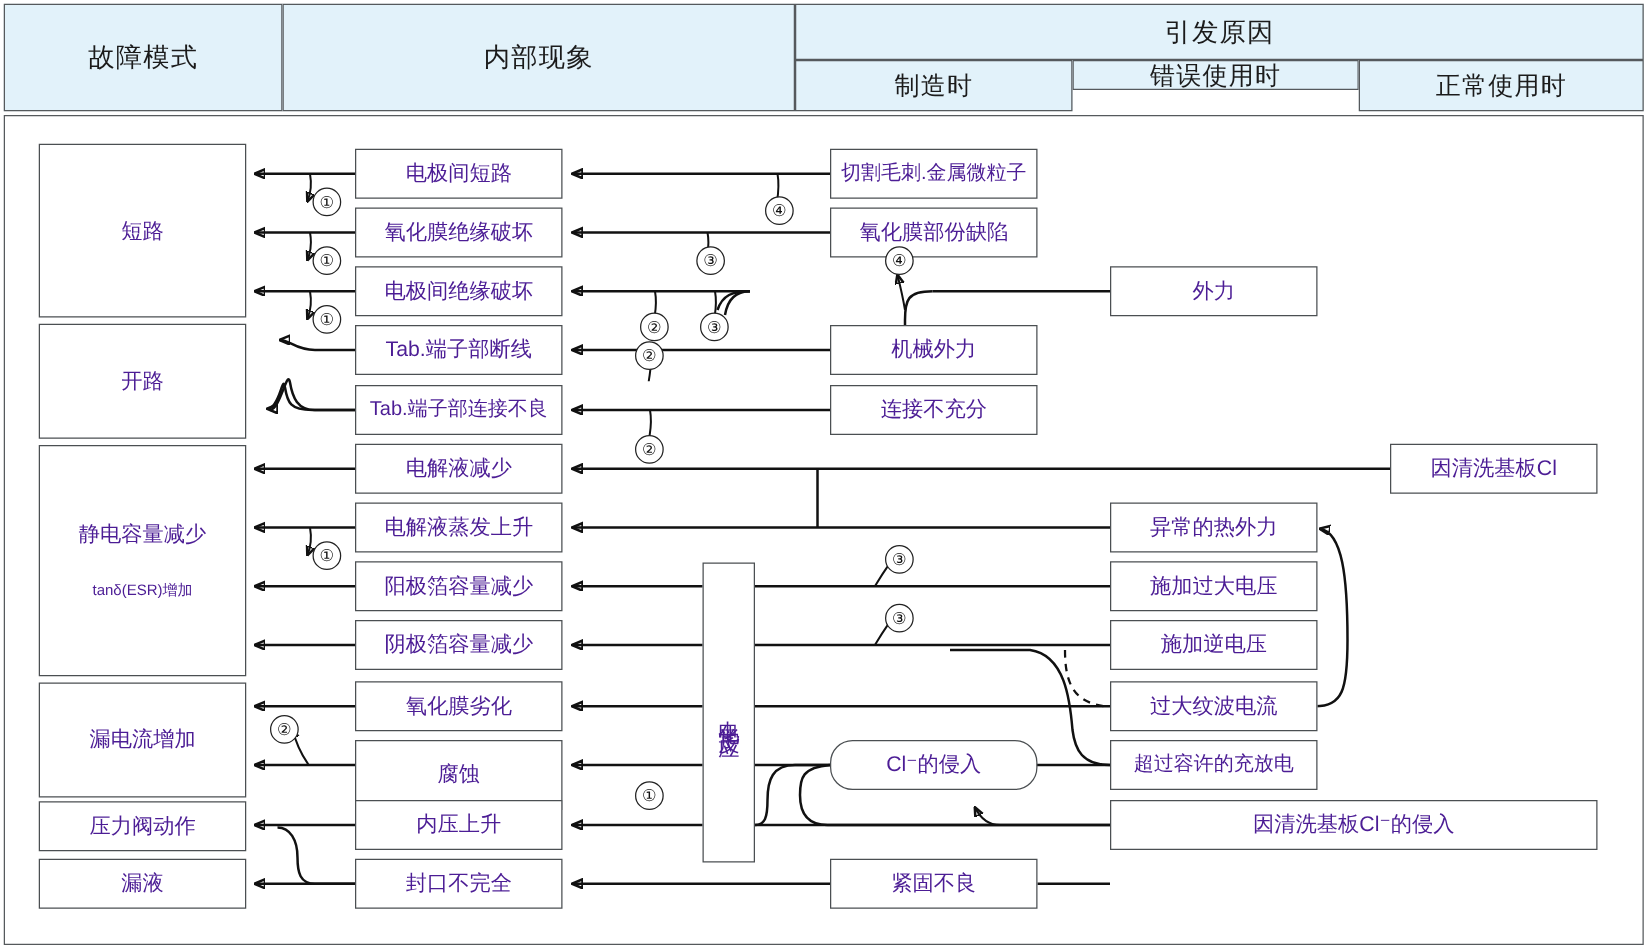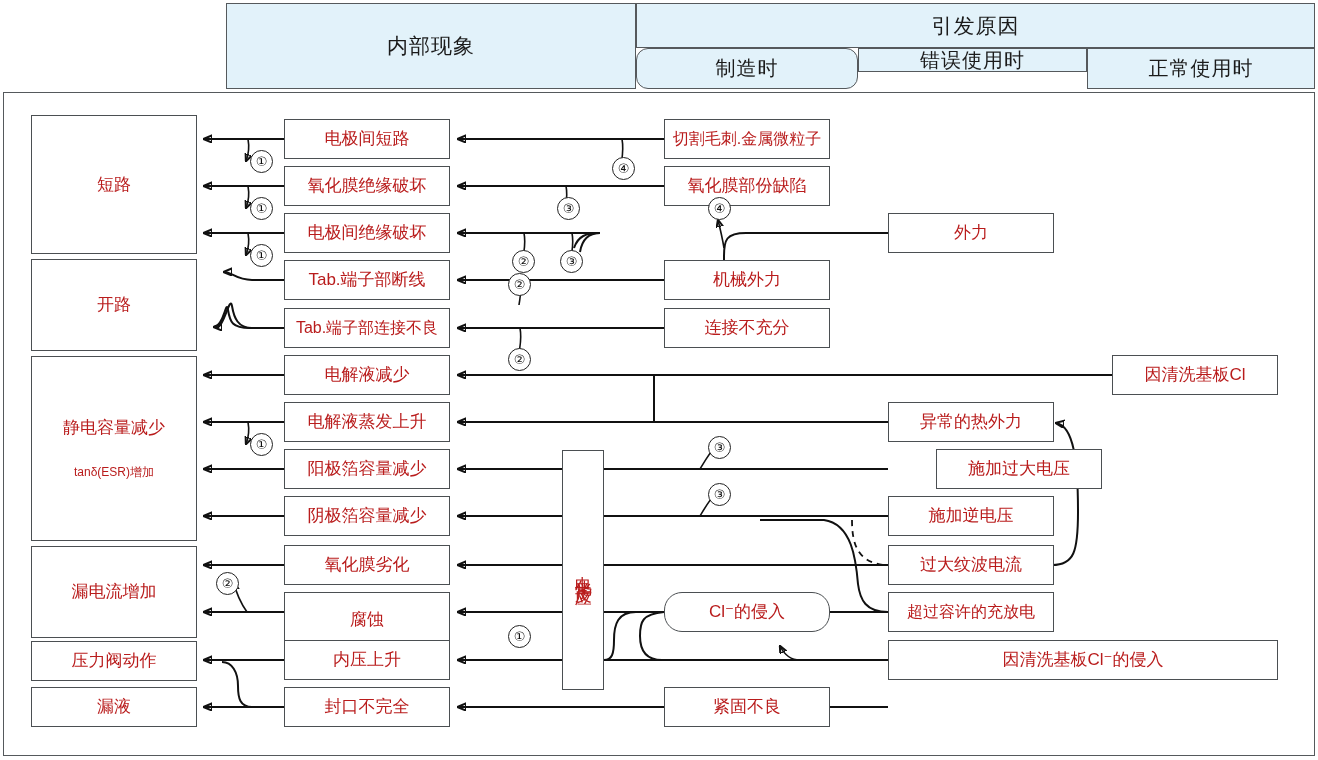--- a/index.html
+++ b/index.html
@@ -10,21 +10,21 @@
   .hdr{position:absolute;box-sizing:border-box;background:#e2f2fa;border:1.6px solid #55595c;
        display:flex;align-items:center;justify-content:center;color:#1b1b1b;font-size:21px;letter-spacing:1px;}
   .hdr.sub{font-size:20px;}
 
   
   #frame{position:absolute;left:3px;top:92px;width:1312px;height:664px;border:1.6px solid #55595c;box-sizing:border-box;}
 
   
   .box{position:absolute;box-sizing:border-box;border:1.5px solid #4b4f52;background:#fff;
        display:flex;align-items:center;justify-content:center;text-align:center;
-       color:#b91c1c;font-size:17px;line-height:1.25;z-index:3;}
+       color:#4c1d95;font-size:17px;line-height:1.25;z-index:3;}
   .box.small{font-size:16px;}
   .box.vert{writing-mode:vertical-rl;text-orientation:upright;letter-spacing:3px;font-size:17px;}
   .box.twoline{flex-direction:column;gap:26px;text-align:right;}
   .box .l2{font-size:12px;}
 
   
   .mark{position:absolute;width:21px;height:21px;border:1.4px solid #222;border-radius:50%;
         display:flex;align-items:center;justify-content:center;font-size:13px;color:#111;
         background:#fff;z-index:6;}
 
@@ -32,26 +32,27 @@
   #wires{position:absolute;left:0;top:0;width:1318px;height:760px;z-index:2;}
   #wires path,#wires line{fill:none;stroke:#111;stroke-width:2;}
   #wires .thin{stroke-width:1.6;}
   #wires .dash{stroke-dasharray:6 5;stroke-width:1.8;}
 </style>
 </head>
 <body>
 
 <div id="root">
 
+  <div class="hdr" style="left:3px;top:3px;width:223px;height:86px;">故障模式</div>
 
   <div class="hdr" style="left:226px;top:3px;width:410px;height:86px;">内部现象</div>
 
   <div class="hdr" style="left:636px;top:3px;width:679px;height:45px;">引发原因</div>
 
-  <div class="hdr sub" style="left:636px;top:48px;width:222px;height:41px;border-radius:12px;">制造时</div>
+  <div class="hdr sub" style="left:636px;top:48px;width:222px;height:41px;">制造时</div>
   <div class="hdr sub" style="left:858px;top:48px;width:229px;height:24px;">错误使用时</div>
   <div class="hdr sub" style="left:1087px;top:48px;width:228px;height:41px;">正常使用时</div>
 
   <div id="frame"></div>
 
   <svg id="wires" viewBox="0 0 1318 760">
     <defs>
       <marker id="ah" markerWidth="9" markerHeight="9" refX="8" refY="4" orient="auto" markerUnits="userSpaceOnUse">
         <path d="M0,0.4 L8.6,4 L0,7.6 z" fill="#111" stroke="none"></path>
       </marker>
@@ -178,21 +179,21 @@
   <div class="box small" style="left:664px;top:119px;width:166px;height:40px;">切割毛刺.金属微粒子</div>
   <div class="box" style="left:664px;top:166px;width:166px;height:40px;">氧化膜部份缺陷</div>
   <div class="box" style="left:664px;top:260px;width:166px;height:40px;">机械外力</div>
   <div class="box" style="left:664px;top:308px;width:166px;height:40px;">连接不充分</div>
   <div class="box" style="left:664px;top:592px;width:166px;height:40px;border-radius:18px;">Cl⁻的侵入</div>
 
   <div class="box" style="left:888px;top:213px;width:166px;height:40px;">外力</div>
   <div class="box" style="left:1112px;top:355px;width:166px;height:40px;">因清洗基板Cl</div>
 
   <div class="box" style="left:888px;top:402px;width:166px;height:40px;">异常的热外力</div>
-  <div class="box" style="left:888px;top:449px;width:166px;height:40px;margin-left:48px;">施加过大电压</div>
+  <div class="box" style="left:888px;top:449px;width:166px;height:40px;">施加过大电压</div>
   <div class="box" style="left:888px;top:496px;width:166px;height:40px;">施加逆电压</div>
   <div class="box" style="left:888px;top:545px;width:166px;height:40px;">过大纹波电流</div>
   <div class="box" style="left:888px;top:640px;width:390px;height:40px;">因清洗基板Cl⁻的侵入</div>
   <div class="box small" style="left:888px;top:592px;width:166px;height:40px;">超过容许的充放电</div>
   <div class="box" style="left:664px;top:687px;width:166px;height:40px;">紧固不良</div>
 
   <div class="mark" style="left:250px;top:150px;">①</div>
   <div class="mark" style="left:250px;top:197px;">①</div>
   <div class="mark" style="left:250px;top:244px;">①</div>
   <div class="mark" style="left:612px;top:157px;">④</div>

